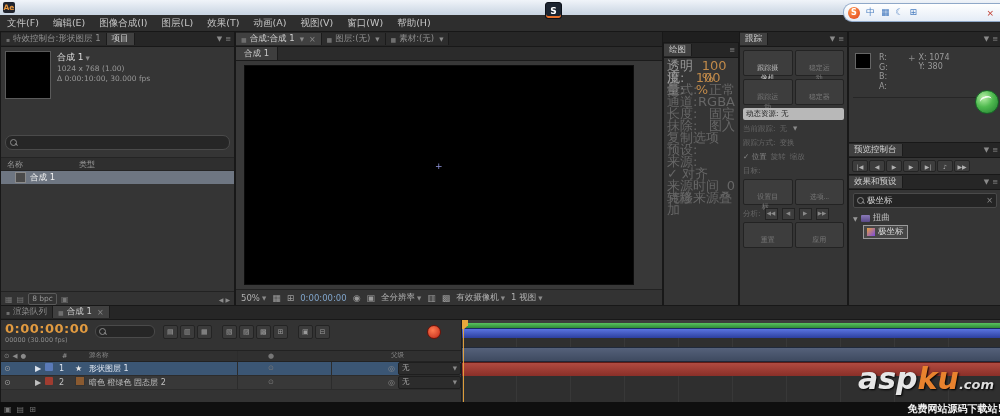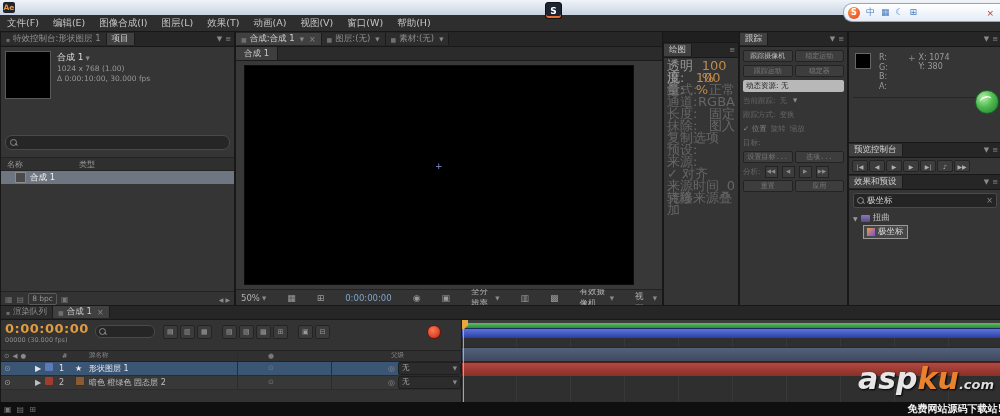--- a/index.html
+++ b/index.html
@@ -62,38 +62,38 @@
     padding:0 4px;font-size:8px;color:#9a9a9a;background:#333}
   .chip{border:1px solid #5a5a5a;padding:0 3px;height:10px;line-height:10px;border-radius:2px;font-size:7.5px}
   .proj-scroll{margin-left:auto;display:flex;gap:2px;color:#8a8a8a;font-size:6px}
   
   #comp-panel{left:235px;top:31px;width:426px;height:274px;display:flex;flex-direction:column}
   .subtabs{height:13px;background:#2b2b2b;border-bottom:1px solid #1b1b1b;display:flex}
   .subtab{background:#3e3e3e;padding:0 8px;font-size:8.5px;color:#c8c8c8;line-height:13px;border-right:1px solid #1b1b1b}
   .comp-stage{flex:1;position:relative;background:#383838}
   .comp-black{position:absolute;left:8px;top:4px;right:28px;bottom:4px;background:#000;border:1px solid #0c0c0c}
   .anchor{position:absolute;left:49%;top:44%;color:#8f94da;font-size:9px;line-height:9px}
-  .comp-toolbar{height:16px;border-top:1px solid #222;display:flex;align-items:center;gap:21px;padding:0 5px;
+  .comp-toolbar{height:16px;border-top:1px solid #222;display:flex;align-items:center;gap:6px;padding:0 5px;
     font-size:8.5px;color:#b0b0b0;background:#333}
   .ct-dd{display:flex;align-items:center}
   .ct-ico{color:#9a9a9a;font-size:9px;line-height:9px}
   .ct-time{color:#7fa3c9}
   
   #paint-panel{left:663px;top:42px;width:74px;height:274px;display:flex;flex-direction:column}
   .paint-body{padding:2px 0}
   .paint-row{display:flex;justify-content:space-between;padding:0 3px;height:12px;line-height:12px;font-size:13px}
   .paint-row .pl{color:#9a9a9a}
   .paint-row .pv{color:#c08a4a}
   .paint-row.dim .pl,.paint-row.dim .pv{color:#666}
   
   #tracker-panel{left:739px;top:31px;width:107px;height:274px;display:flex;flex-direction:column}
   .trk-body{padding:3px;display:flex;flex-direction:column;gap:3px;font-size:7.5px}
   .trk-grid{display:flex;gap:2px}
   .trk-btn{flex:1;height:12px;background:#3d3d3d;border:1px solid #232323;border-radius:2px;color:#c0c0c0;
-    font-size:7px;padding:0;font-family:Liberation Mono, monospace}
+    font-size:7px;padding:12px;font-family:Liberation Serif, serif}
   .trk-btn.dim{color:#787878}
   .trk-source{background:#b8b8b8;color:#1a1a1a;height:12px;line-height:12px;padding:0 3px;border-radius:2px}
   .trk-line{display:flex;gap:4px;color:#8a8a8a;height:11px;line-height:11px;align-items:center}
   .trk-line.dim,.trk-line .dim{color:#666}
   .an-btn{width:11px;height:10px;background:#3d3d3d;border:1px solid #232323;color:#8a8a8a;font-size:5.5px;
     display:inline-flex;align-items:center;justify-content:center}
   
   #info-panel{left:848px;top:31px;width:152px;height:110px;display:flex;flex-direction:column}
   .info-body{display:flex;gap:8px;padding:6px 6px 2px 6px;font-size:8px;color:#9a9a9a}
   .swatch{width:14px;height:14px;background:#000;border:1px solid #666;flex:none}

